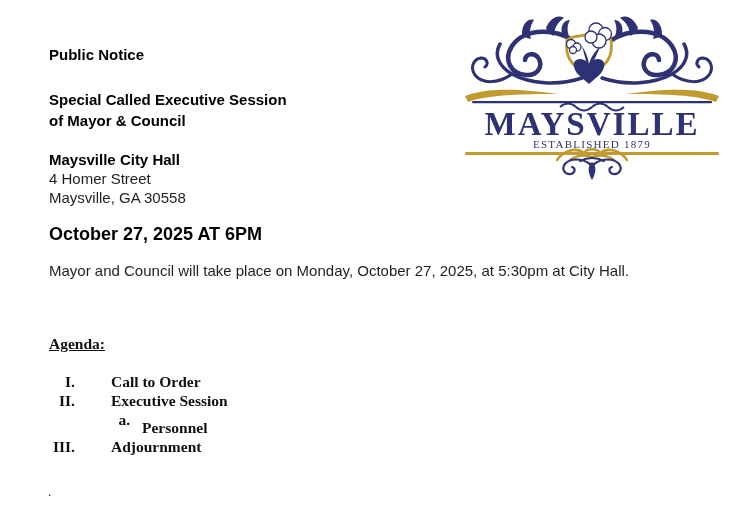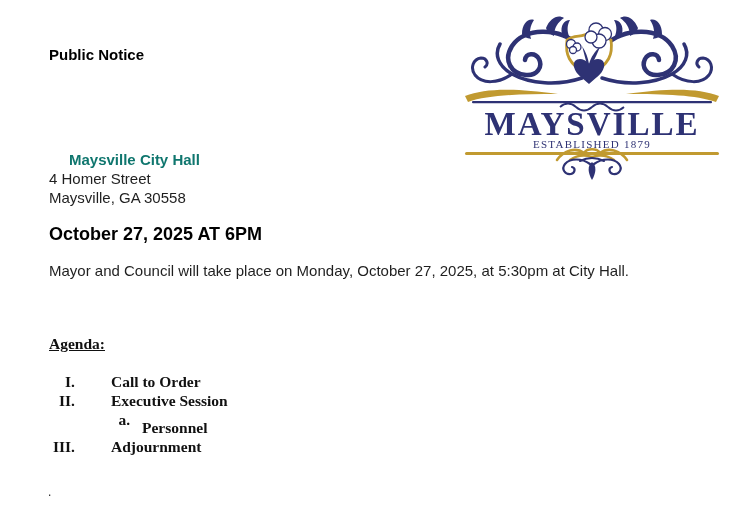--- a/index.html
+++ b/index.html
@@ -3,21 +3,21 @@
 <meta charset="utf-8">
 <style>
   html,body{margin:0;padding:0;background:#ffffff;}
   body{width:729px;height:505px;position:relative;overflow:hidden;
        font-family:"Liberation Sans",sans-serif;color:#000;}
   .page{position:absolute;inset:0;background:#fff;}
   .abs{position:absolute;left:49px;}
   .h-title{top:45px;font-size:15px;font-weight:bold;line-height:19px;}
   .h-session{top:89px;font-size:15px;font-weight:bold;line-height:21px;}
   .addr{top:150px;font-size:15px;line-height:19px;color:#1f1f1f;}
-  .addr .venue-name{font-weight:bold;color:#0f766e;margin-left:20px;}
+  .addr .venue-name{font-weight:bold;color:#000000;}
   .h-date{top:224px;font-size:18px;font-weight:bold;}
   .body-text{top:260px;width:668px;font-size:15px;line-height:21px;color:#1f1f1f;}
   .agenda{top:334px;font-family:"Liberation Serif",serif;font-weight:bold;
           font-size:15.5px;color:#111;}
   .agenda-heading{text-decoration:underline;margin-bottom:19px;line-height:19px;}
   .agenda-row{display:flex;line-height:19px;}
   .agenda-row .num{width:26px;text-align:right;}
   .agenda-row .lbl{margin-left:36px;}
   .agenda-row.sub .num{width:81px;}
   .agenda-row.sub .lbl{margin-left:12px;margin-top:8px;}
@@ -25,20 +25,24 @@
   .logo-wrap{position:absolute;left:461px;top:12px;width:262px;height:190px;}
   .logo-wrap svg{display:block;width:262px;height:190px;}
 </style>
 </head>
 <body>
 
 <div class="page">
 
   <div class="abs h-title">Public Notice</div>
 
+  <div class="abs h-session">
+    <div>Special Called Executive Session</div>
+    <div>of Mayor &amp; Council</div>
+  </div>
 
   <div class="abs addr">
     <div class="venue-name">Maysville City Hall</div>
     <div>4 Homer Street</div>
     <div>Maysville, GA 30558</div>
   </div>
 
   <div class="abs h-date">October 27, 2025 AT 6PM</div>
 
   <div class="abs body-text">

